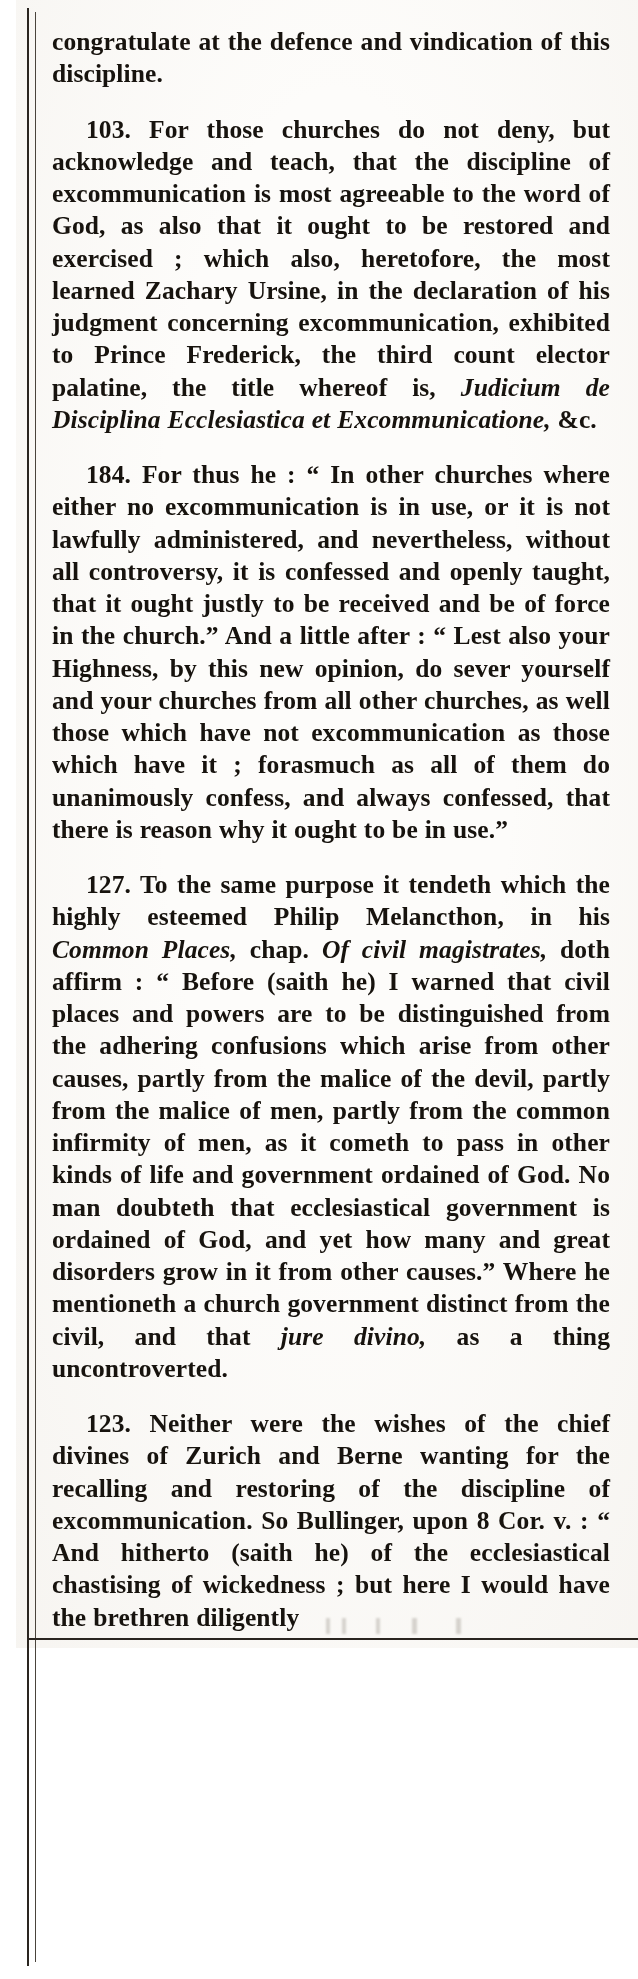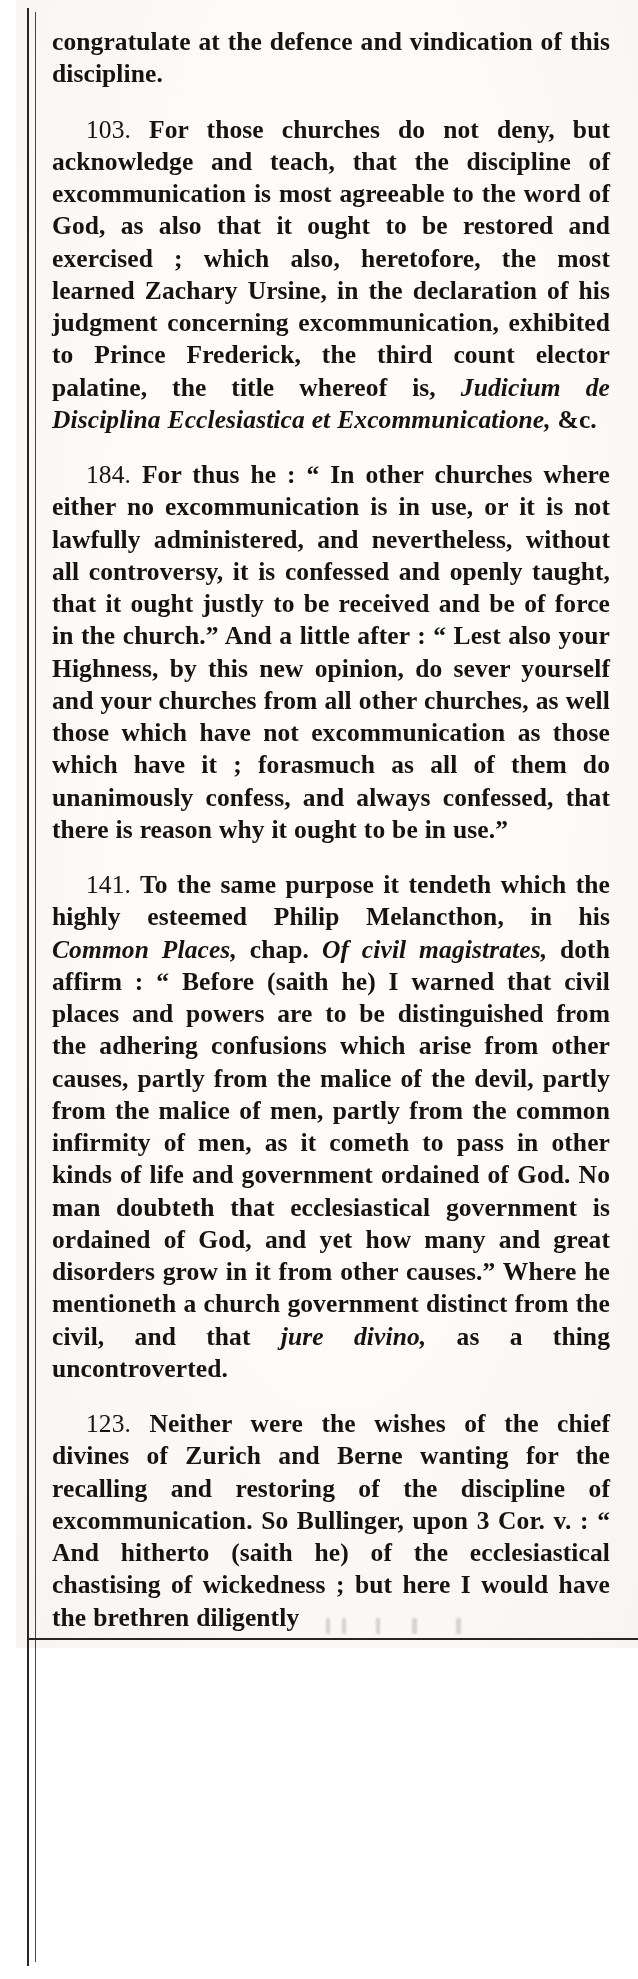--- a/index.html
+++ b/index.html
@@ -66,21 +66,21 @@
     color: #17130e;
     font-weight: 600;
   }
   p.para.cont {
     text-indent: 0;
   }
   p.para.indent {
     text-indent: 34px;
   }
   .num {
-    font-weight: 400;
+    font-weight: 700;
     margin-top: 24px;
   }
   i, .ital {
   }
   .last {
     margin-bottom: 0;
   }
   
   .bleed {
     position: absolute;
@@ -118,23 +118,23 @@
       <span class="num">103.</span>
       <span>For those churches do not deny, but acknowledge and teach, that the discipline of excommunication is most agreeable to the word of God, as also that it ought to be restored and exercised ; which also, heretofore, the most learned Zachary Ursine, in the declaration of his judgment concerning excommunication, exhibited to Prince Frederick, the third count elector palatine, the title whereof is, </span><i>Judicium de Disciplina Ecclesiastica et Excommunicatione,</i><span> &amp;c.</span>
     </p>
 
     <p class="para indent">
       <span class="num">184.</span>
       <span>For thus he : “ In other churches where either no excommunication is in use, or it is not lawfully administered, and nevertheless, without all controversy, it is confessed and openly taught, that it ought justly to be received and be of force in the church.” And a little after : “ Lest also your Highness, by this new opinion, do sever yourself and your churches from all other churches, as well those which have not excommunication as those which have it ; forasmuch as all of them do unanimously confess, and always confessed, that there is reason why it ought to be in use.”</span>
     </p>
 
     <p class="para indent">
-      <span class="num">141.</span>
+      <span class="num">127.</span>
       <span>To the same purpose it tendeth which the highly esteemed Philip Melancthon, in his </span><i>Common Places,</i><span> chap. </span><i>Of civil magistrates,</i><span> doth affirm : “ Before (saith he) I warned that civil places and powers are to be distinguished from the adhering confusions which arise from other causes, partly from the malice of the devil, partly from the malice of men, partly from the common infirmity of men, as it cometh to pass in other kinds of life and government ordained of God. No man doubteth that ecclesiastical government is ordained of God, and yet how many and great disorders grow in it from other causes.” Where he mentioneth a church government distinct from the civil, and that </span><i>jure divino,</i><span> as a thing uncontroverted.</span>
     </p>
 
     <p class="para indent last">
       <span class="num">123.</span>
-      <span>Neither were the wishes of the chief divines of Zurich and Berne wanting for the recalling and restoring of the discipline of excommunication. So Bullinger, upon 3 Cor. v. : “ And hitherto (saith he) of the ecclesiastical chastising of wickedness ; but here I would have the brethren diligently</span>
+      <span>Neither were the wishes of the chief divines of Zurich and Berne wanting for the recalling and restoring of the discipline of excommunication. So Bullinger, upon 8 Cor. v. : “ And hitherto (saith he) of the ecclesiastical chastising of wickedness ; but here I would have the brethren diligently</span>
     </p>
 
   </div>
 </div>
 
 </body></html>

